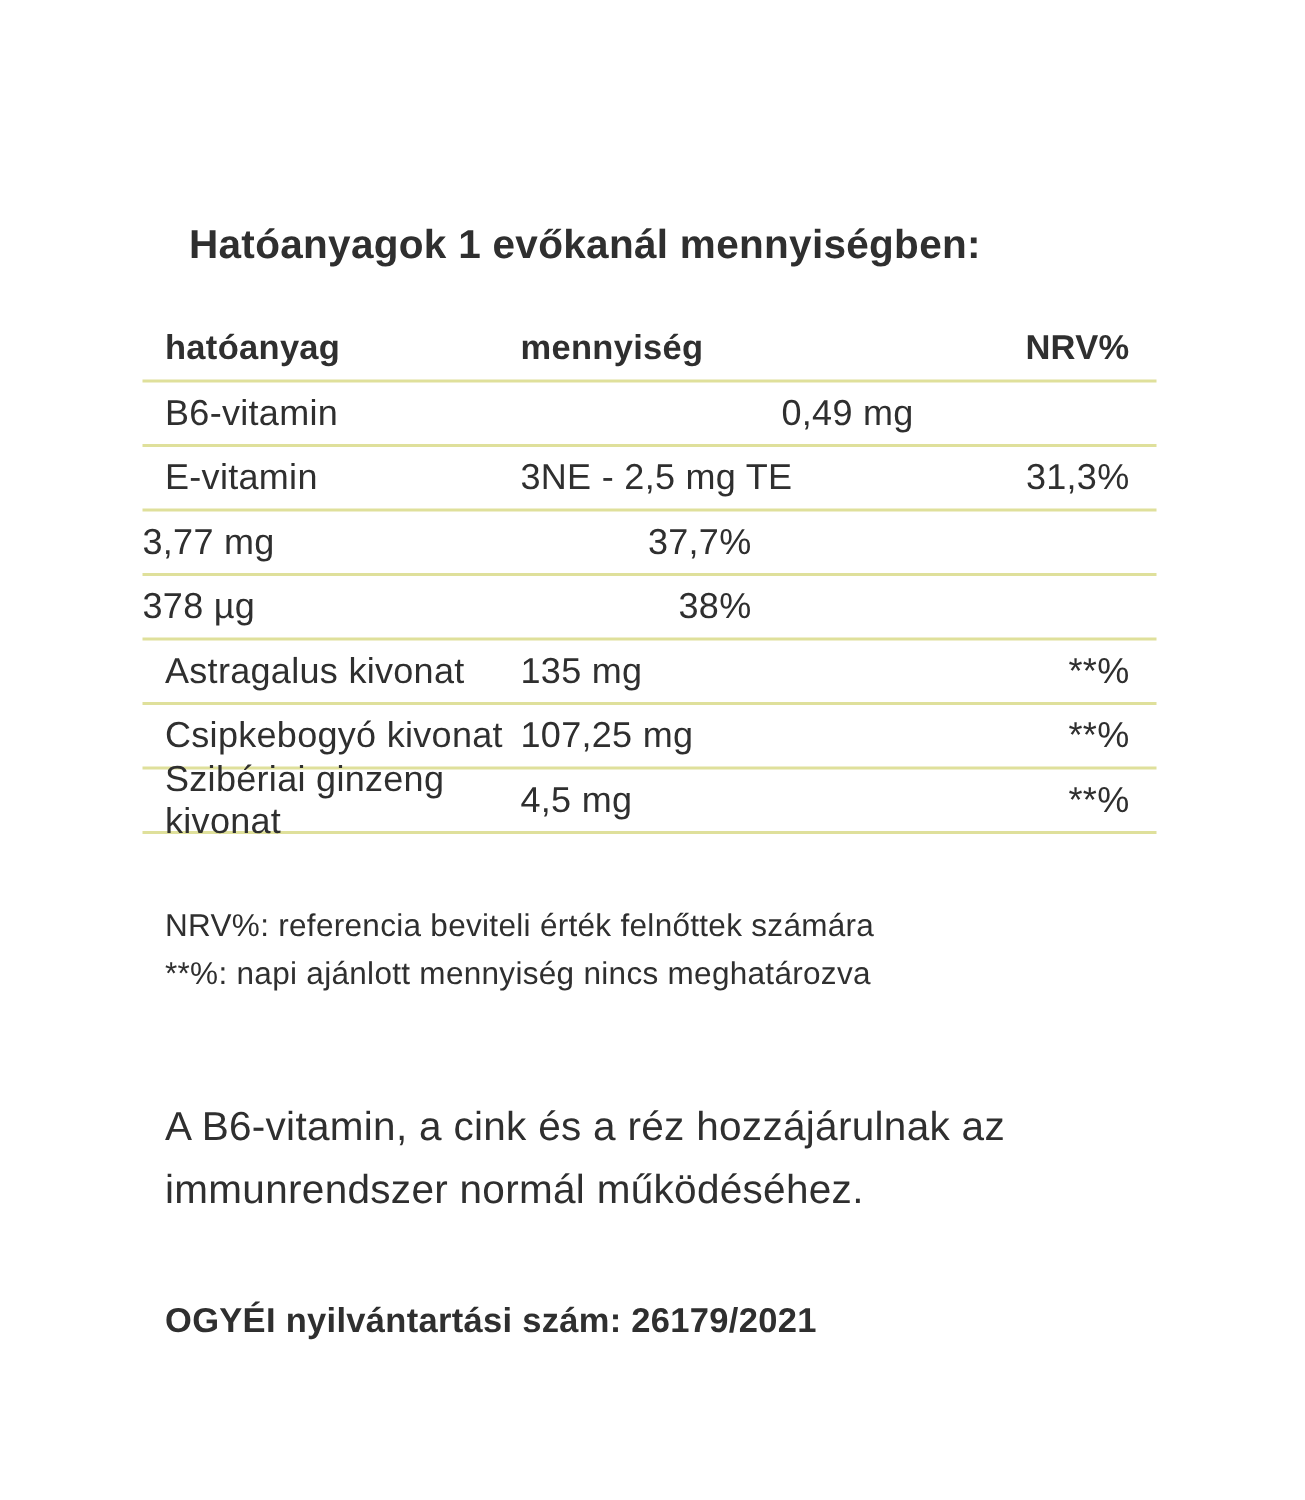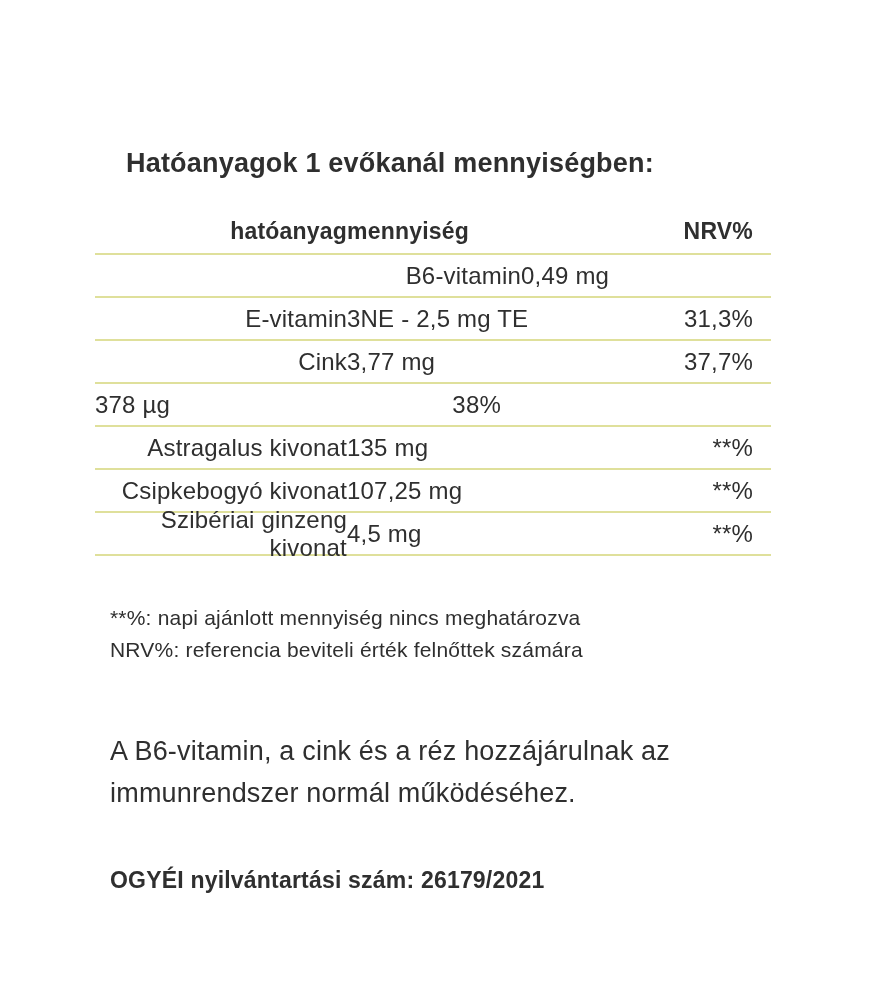--- a/index.html
+++ b/index.html
@@ -41,21 +41,21 @@
     letter-spacing:.2px;
   }
   .trow{
     display:flex;
     align-items:center;
     height:41px;
     border-bottom:2px solid var(--line);
     font-size:24px;
     letter-spacing:.2px;
   }
-  .cell.name{flex:1;padding-left:15px;text-align:right;}
+  .cell.name{flex:1;padding-left:15px;}
   .cell.amount{width:250px;text-align:left;}
   .cell.nrv{width:174px;text-align:right;padding-right:18px;box-sizing:border-box;}
   .notes{
     margin-top:46px;
     margin-left:15px;
     font-size:21px;
     line-height:32px;
     letter-spacing:.2px;
   }
   .claim{
@@ -91,21 +91,20 @@
         <div class="trow">
           <div class="cell name">B6-vitamin</div>
           <div class="cell amount">0,49 mg</div>
         </div>
         <div class="trow">
           <div class="cell name">E-vitamin</div>
           <div class="cell amount">3NE - 2,5 mg TE</div>
           <div class="cell nrv">31,3%</div>
         </div>
         <div class="trow">
-          <div class="cell name">Cink</div>
           <div class="cell amount">3,77 mg</div>
           <div class="cell nrv">37,7%</div>
         </div>
         <div class="trow">
           <div class="cell amount">378 µg</div>
           <div class="cell nrv">38%</div>
         </div>
         <div class="trow">
           <div class="cell name">Astragalus kivonat</div>
           <div class="cell amount">135 mg</div>
@@ -118,22 +117,22 @@
         </div>
         <div class="trow">
           <div class="cell name">Szibériai ginzeng kivonat</div>
           <div class="cell amount">4,5 mg</div>
           <div class="cell nrv">**%</div>
         </div>
       </div>
   </div>
 
   <div class="notes">
+    <div>NRV%: referencia beviteli érték felnőttek számára</div>
     <div>**%: napi ajánlott mennyiség nincs meghatározva</div>
-    <div>NRV%: referencia beviteli érték felnőttek számára</div>
   </div>
 
   <div class="claim">A B6-vitamin, a cink és a réz hozzájárulnak az
 immunrendszer normál működéséhez.</div>
 
   <div class="registration">OGYÉI nyilvántartási szám: 26179/2021</div>
 
 </div>
 
 </body></html>

